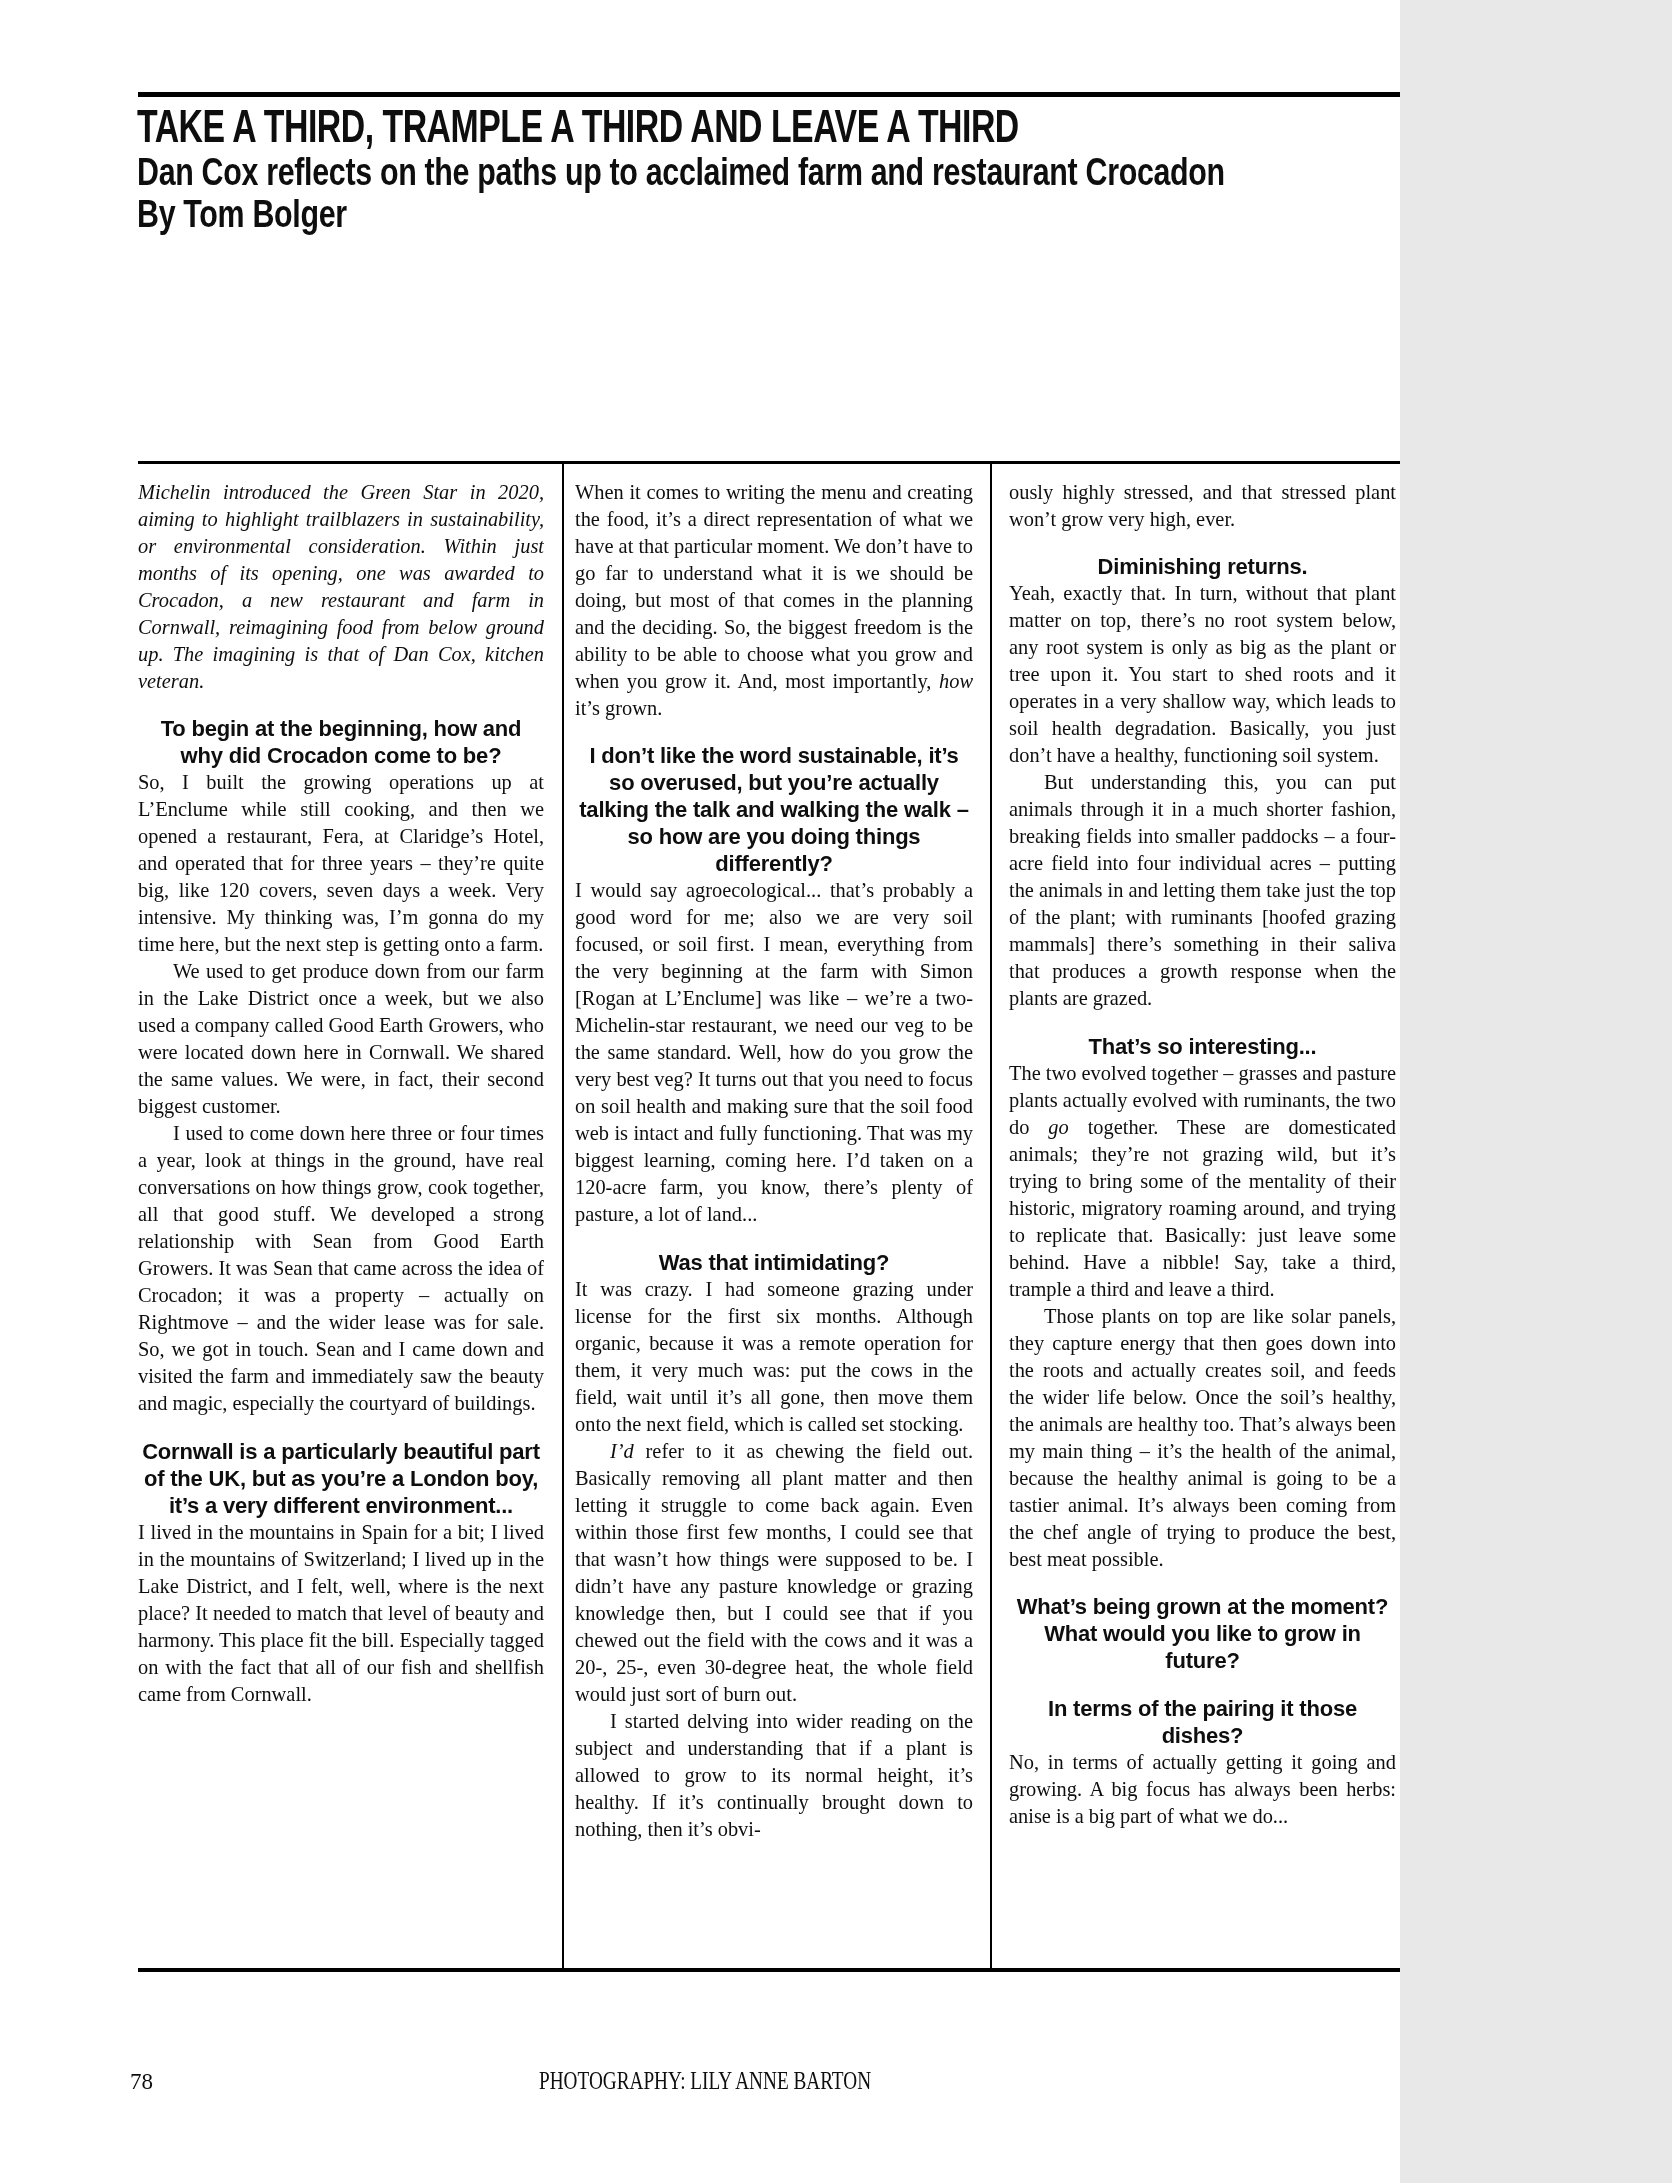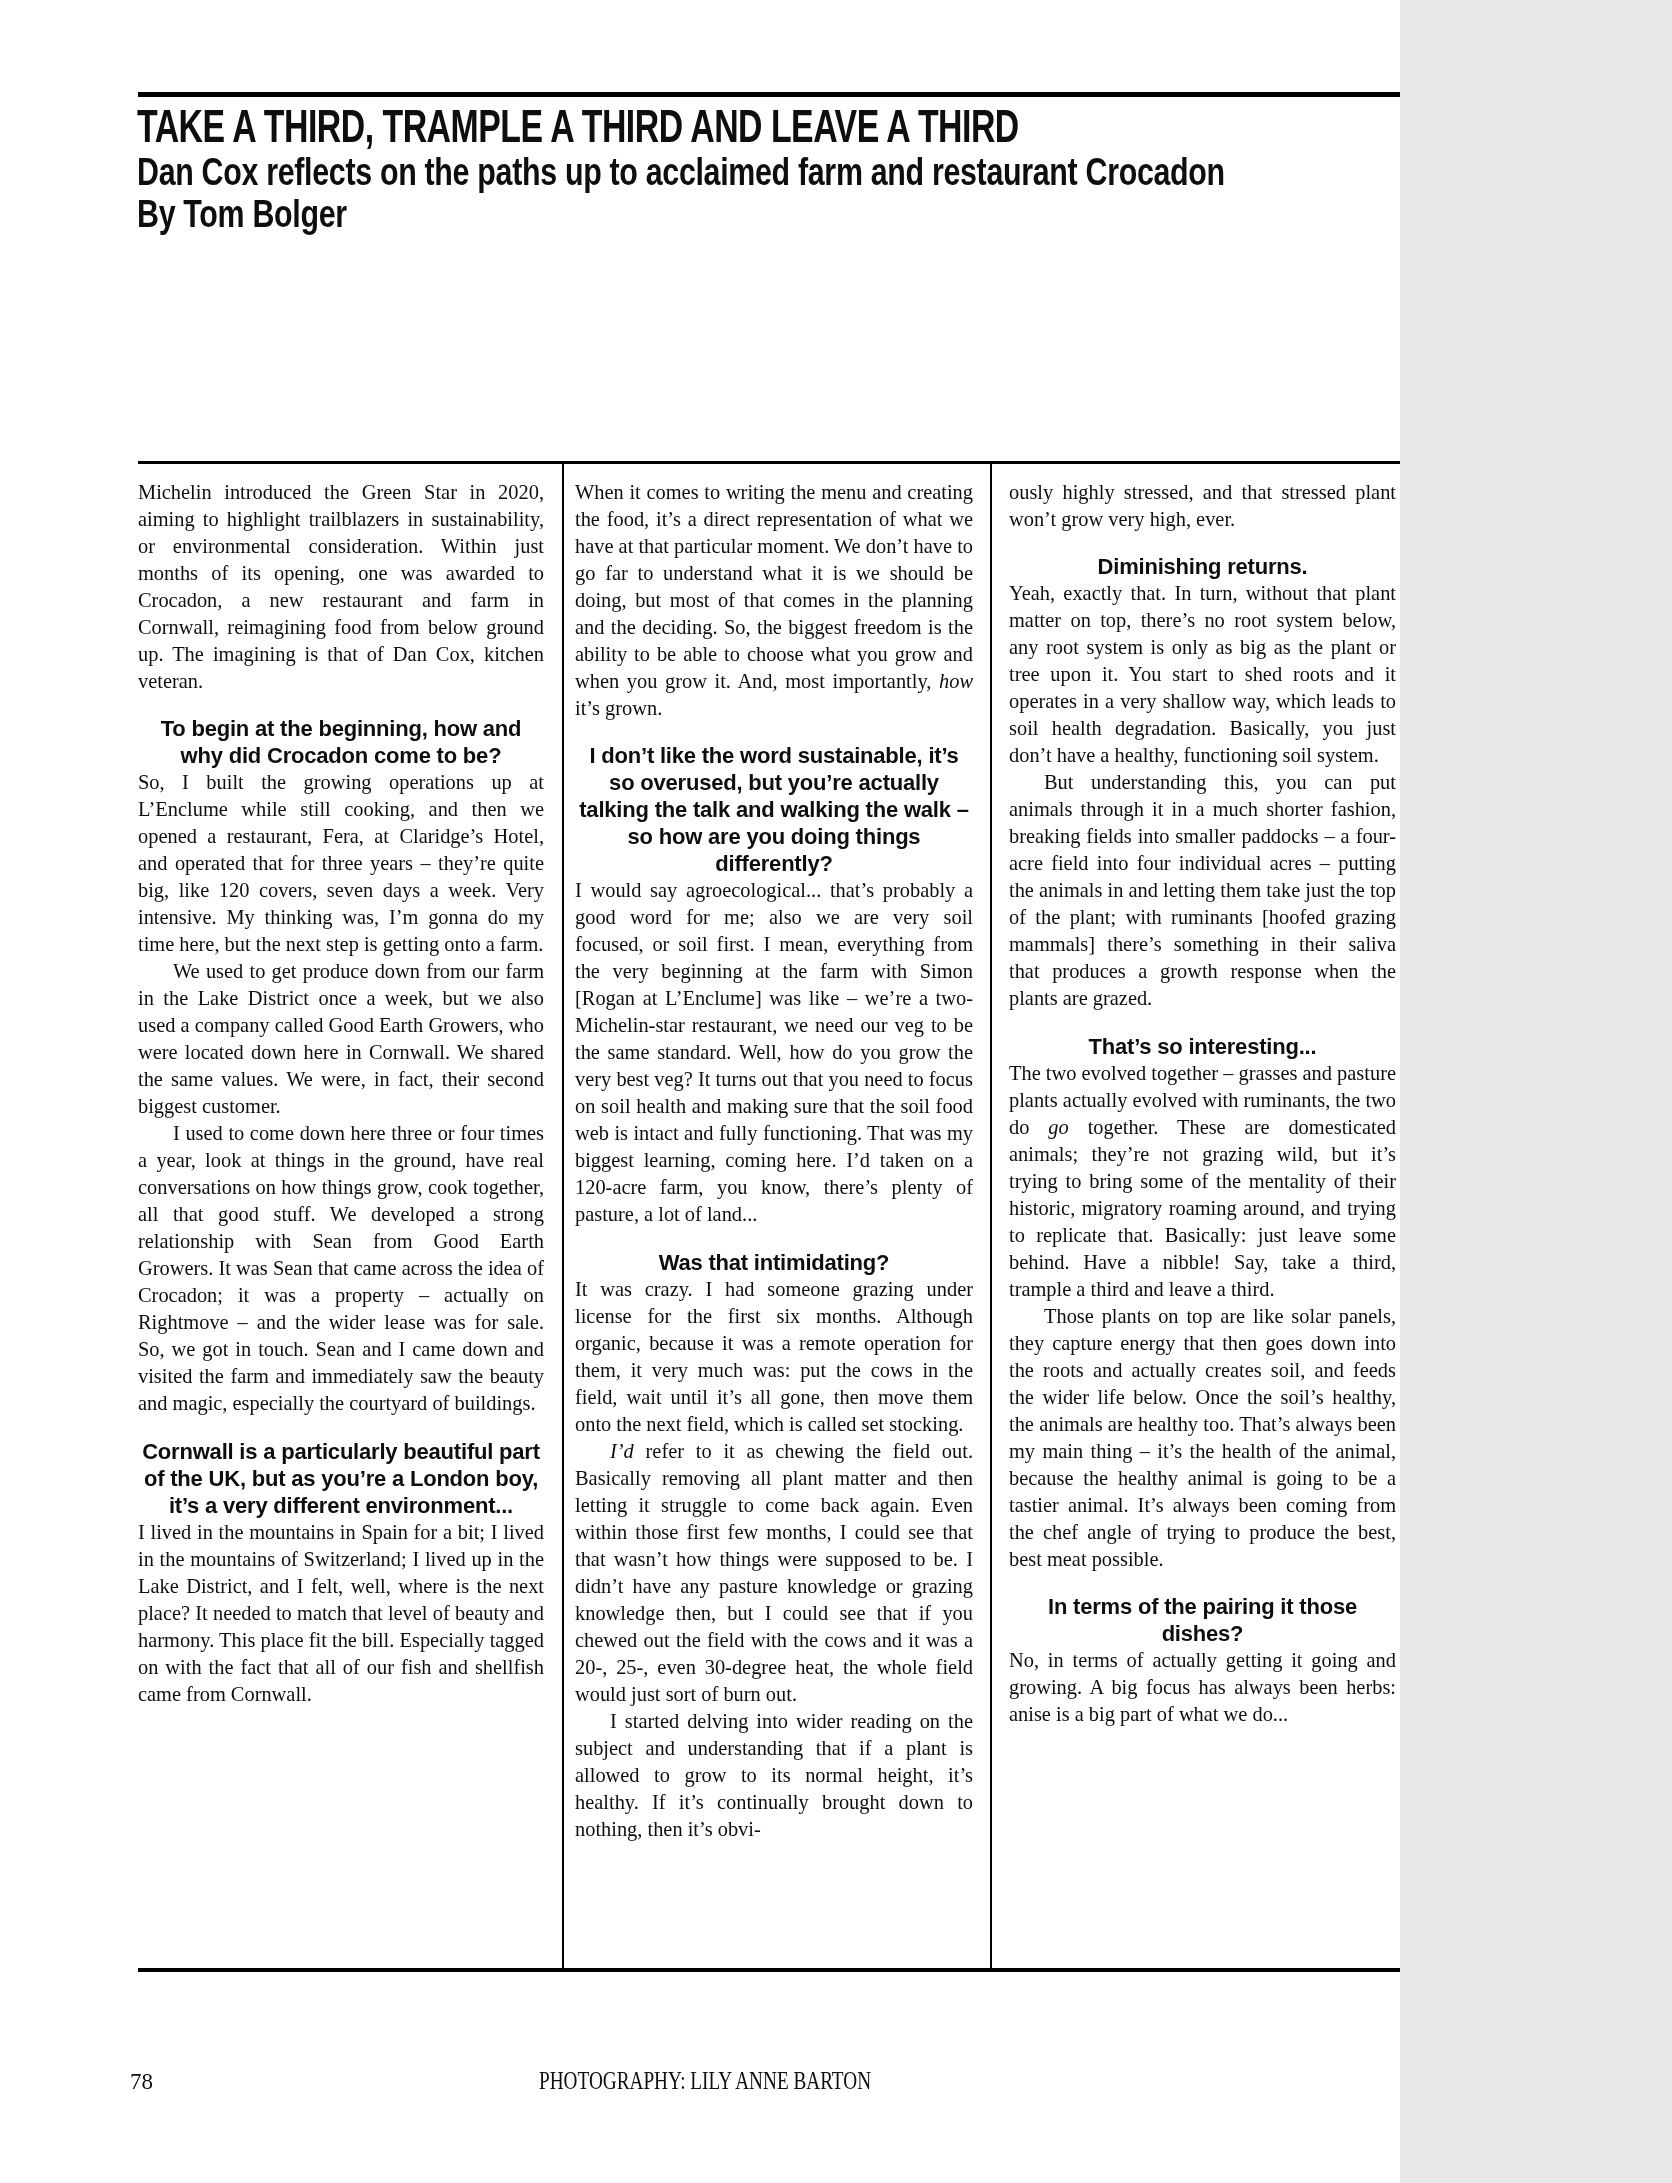--- a/index.html
+++ b/index.html
@@ -32,21 +32,21 @@
   
   .col{
     position:absolute;top:479px;height:1487px;overflow:hidden;
     font-size:20.4px;line-height:27px;text-align:justify;
   }
   .col1{left:138px;width:406px;}
   .col2{left:575px;width:398px;}
   .col3{left:1009px;width:387px;}
   p{margin:0;}
   .ind{text-indent:35px;}
-  .intro{}
+  .intro{font-style:italic;}
   .it{font-style:italic;}
   h3.q{
     margin:20.4px 0 0 0;
     font-family:"Liberation Sans","DejaVu Sans",sans-serif;
     font-weight:bold;font-size:22px;line-height:27px;
     letter-spacing:-0.2px;text-align:center;
   }
   
   .page-num{
     position:absolute;left:130px;top:2070px;
@@ -95,20 +95,21 @@
   </div>
 
   <div class="col col3">
     <p>ously highly stressed, and that stressed plant won’t grow very high, ever.</p>
     <h3 class="q">Diminishing returns.</h3>
     <p>Yeah, exactly that. In turn, without that plant matter on top, there’s no root system below, any root system is only as big as the plant or tree upon it. You start to shed roots and it operates in a very shallow way, which leads to soil health degradation. Basically, you just don’t have a healthy, functioning soil system.</p>
     <p class="ind">But understanding this, you can put animals through it in a much shorter fashion, breaking fields into smaller paddocks – a four-acre field into four individual acres – putting the animals in and letting them take just the top of the plant; with ruminants [hoofed grazing mammals] there’s something in their saliva that produces a growth response when the plants are grazed.</p>
     <h3 class="q">That’s so interesting...</h3>
     <p><span>The two evolved together – grasses and pasture plants actually evolved with ruminants, the two do </span><span class="it">go</span><span> together. These are domesticated animals; they’re not grazing wild, but it’s trying to bring some of the mentality of their historic, migratory roaming around, and trying to replicate that. Basically: just leave some behind. Have a nibble! Say, take a third, trample a third and leave a third.</span></p>
     <p class="ind">Those plants on top are like solar panels, they capture energy that then goes down into the roots and actually creates soil, and feeds the wider life below. Once the soil’s healthy, the animals are healthy too. That’s always been my main thing – it’s the health of the animal, because the healthy animal is going to be a tastier animal. It’s always been coming from the chef angle of trying to produce the best, best meat possible.</p>
+    <h3 class="q">What’s being grown at the moment? What would you like to grow in future?</h3>
     <h3 class="q">In terms of the pairing it those dishes?</h3>
     <p>No, in terms of actually getting it going and growing. A big focus has always been herbs: anise is a big part of what we do...</p>
   </div>
 
   <div class="page-num">78</div>
   <div class="credit">PHOTOGRAPHY: LILY ANNE BARTON</div>
 
 </div>
 
 

